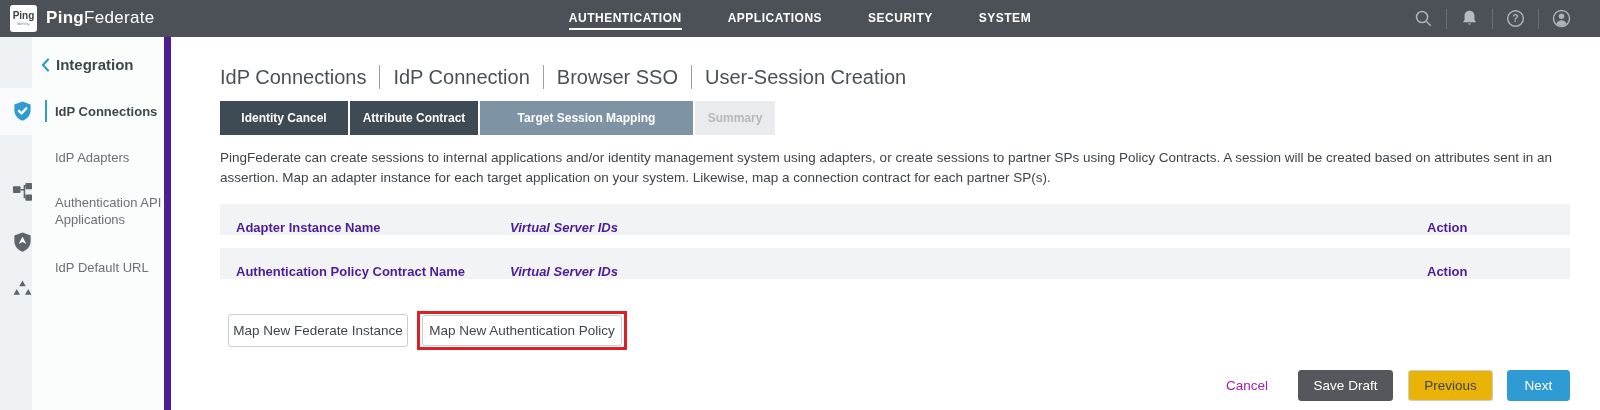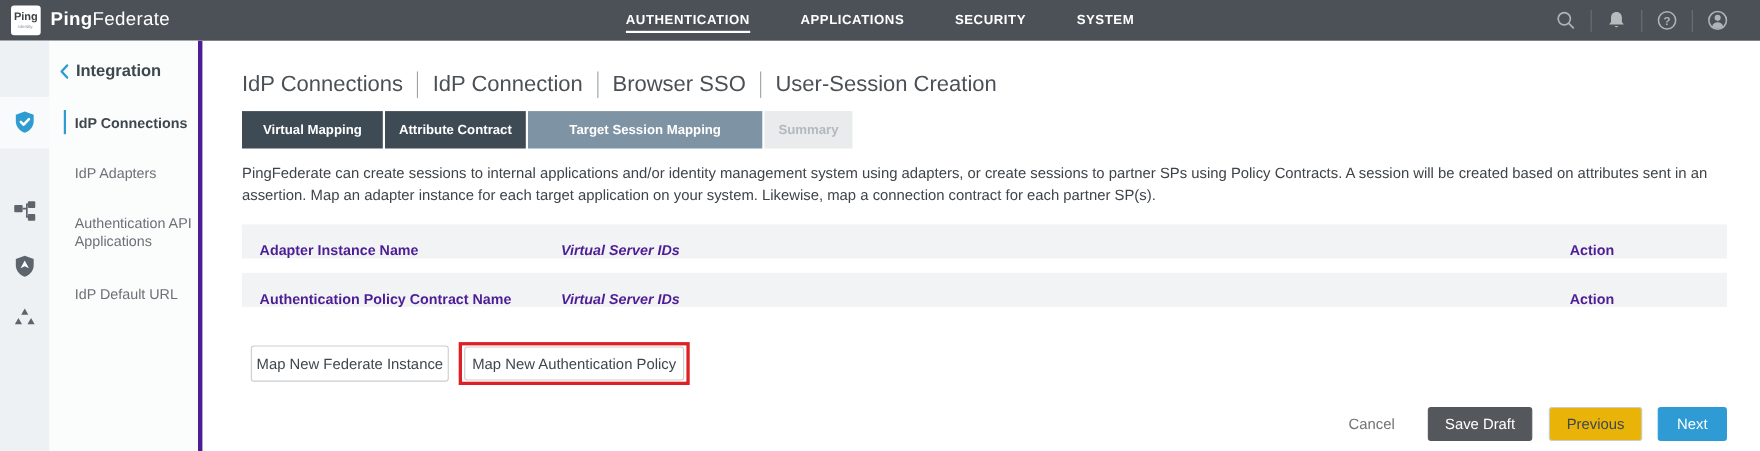--- a/index.html
+++ b/index.html
@@ -21,22 +21,22 @@
   .topnav .nav-item.active { border-bottom:2px solid #fff; }
   .top-icons { position:absolute; right:28px; top:0; height:37px; display:flex; align-items:center; gap:12px; }
   .top-icons svg { display:block; }
   .ticon { width:21px; height:21px; cursor:pointer; }
   .tsep { width:1px; height:20px; background:rgba(255,255,255,.18); }
 
   
   .icon-strip { position:absolute; left:0; top:37px; width:45px; height:373px; background:#edf1f4; }
   .active-band { position:absolute; left:0; top:51px; width:45px; height:47px; background:#f8fafb; }
   .strip-icon { position:absolute; left:12px; width:21px; height:22px; cursor:pointer; }
-  .sidebar-body { position:absolute; left:45px; top:37px; width:139px; height:373px;
-                  background:#fbfcfc; border-right:4px solid #4c1d95; }
+  .sidebar-body { position:absolute; left:32px; top:37px; width:139px; height:373px;
+                  background:#fbfcfc; border-right:7px solid #4c1d95; }
   .side-header { position:absolute; left:9px; top:19px; display:flex; align-items:center; gap:6px; cursor:pointer; }
   .side-header .chev { width:9px; height:14px; }
   .side-header .lbl { font-size:15px; font-weight:bold; color:#3f474e; }
   .side-item { position:absolute; left:0; width:158px; display:flex; align-items:center; cursor:pointer; }
   .side-item .txt { font-size:13px; color:#6b7176; padding-left:23px; line-height:17px; }
   .side-item.active .txt { color:#3f474e; font-weight:bold; padding-left:0; }
   .side-item.active { border-left:none; }
   .active-bar { width:2px; height:22px; background:#2f9cd1; margin-left:13px; margin-right:8px; }
   .si-1 { top:54px;  height:40px; }
   .si-2 { top:100px; height:40px; }
@@ -67,21 +67,21 @@
   .map-btn { position:absolute; top:277px; height:33px; background:#fff; border:1px solid #c9cdcf;
              border-radius:3px; font-size:13.5px; color:#3f474e; font-family:"Liberation Sans",sans-serif;
              cursor:pointer; }
   .map-adapter { left:8px; width:180px; }
   .red-box { position:absolute; left:197px; top:274px; width:210px; height:39px;
              border:3px solid #dd2025; display:flex; align-items:center; justify-content:center; }
   .map-policy { position:static; width:200px; height:31px; background:#fff; border:1px solid #c9cdcf;
                 border-radius:3px; font-size:13.5px; color:#3f474e; font-family:"Liberation Sans",sans-serif; cursor:pointer; }
 
   .footer { position:absolute; right:0; top:333px; display:flex; align-items:center; }
-  .cancel-link { font-size:13.5px; color:#737373; text-decoration:none; margin-right:30px; cursor:pointer; }
+  .cancel-link { font-size:13.5px; color:#a21caf; text-decoration:none; margin-right:30px; cursor:pointer; }
   .f-btn { height:31px; border-radius:3px; font-size:13.5px; font-family:"Liberation Sans",sans-serif; cursor:pointer; }
   .save-draft { width:95px; background:#54585c; color:#fff; border:1px solid #54585c; margin-right:15px; }
   .previous   { width:85px; background:#eab308; color:#3f474e; border:1px solid #c9cdcf; margin-right:14px; }
   .next       { width:63px; background:#2e9bd4; color:#fff; border:1px solid #2e9bd4; }
 </style>
 </head>
 <body>
 
 <div id="canvas">
 
@@ -175,21 +175,21 @@
       <span class="crumb">IdP Connections</span>
       <span class="crumb-sep"></span>
       <span class="crumb">IdP Connection</span>
       <span class="crumb-sep"></span>
       <span class="crumb">Browser SSO</span>
       <span class="crumb-sep"></span>
       <span class="crumb">User-Session Creation</span>
     </div>
 
     <div class="tabs">
-      <div class="tab default tab-0">Virtual Mapping</div>
+      <div class="tab default tab-0">Identity Cancel</div>
       <div class="tab default tab-1">Attribute Contract</div>
       <div class="tab current tab-2">Target Session Mapping</div>
       <div class="tab disabled tab-3">Summary</div>
     </div>
 
     <div class="desc">PingFederate can create sessions to internal applications and/or identity management system using adapters, or create sessions to partner SPs using Policy Contracts. A session will be created based on attributes sent in an assertion. Map an adapter instance for each target application on your system. Likewise, map a connection contract for each partner SP(s).</div>
 
     <div class="hrow hrow-1">
       <div class="hc1">Adapter Instance Name</div>
       <div class="hc2">Virtual Server IDs</div>

